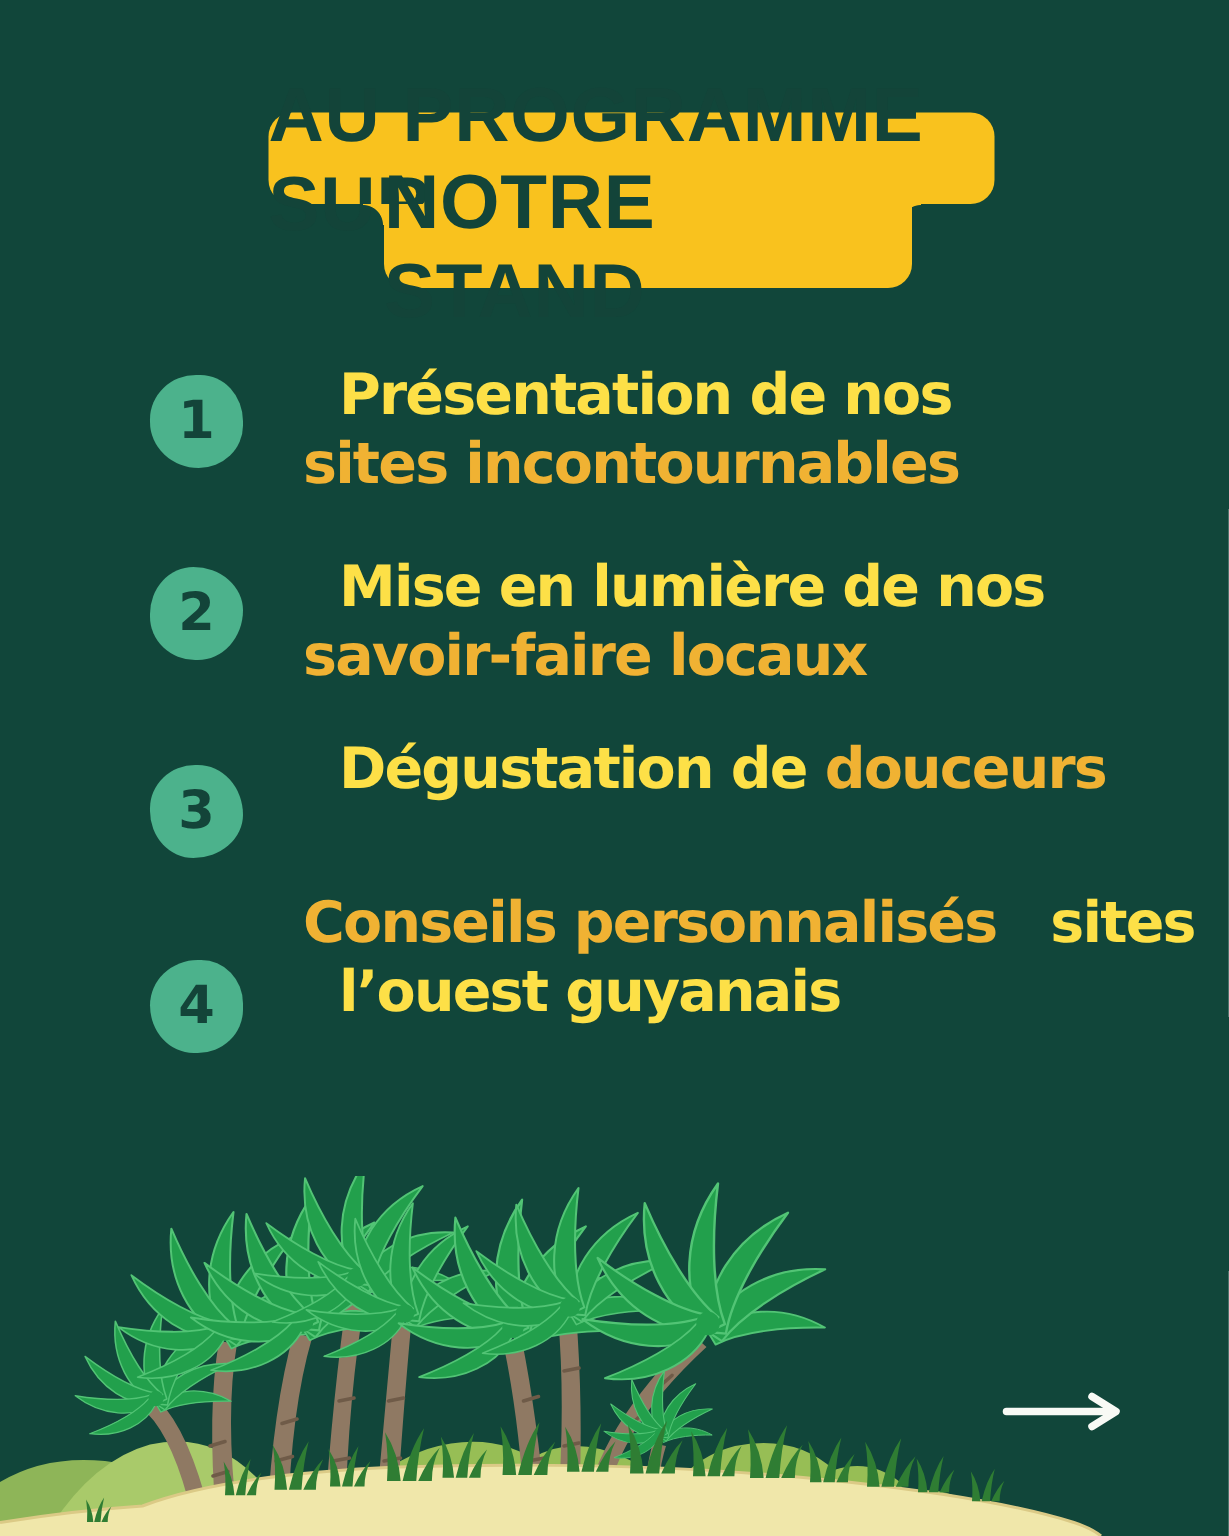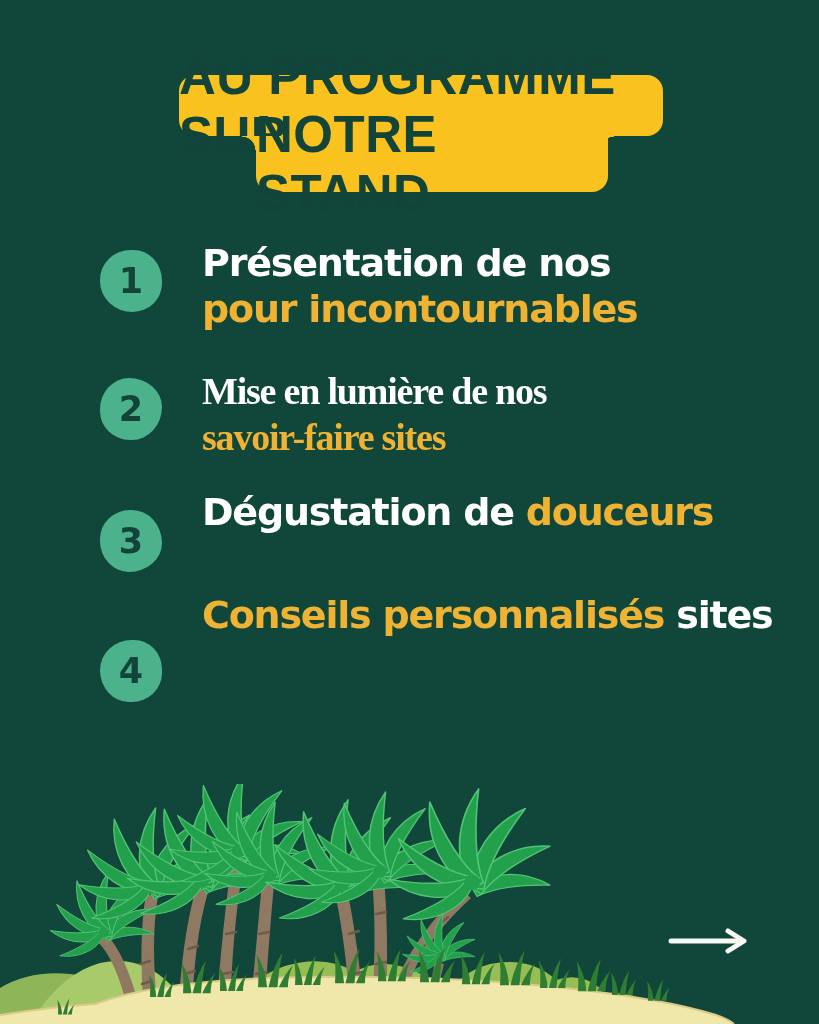--- a/index.html
+++ b/index.html
@@ -45,24 +45,24 @@
   .badge-4 { top:640px; border-radius:55% 48% 52% 50% / 52% 50% 50% 55%; }
 
   .text-block {
     position:absolute; left:202px;
     font-size:38px; font-weight:bold;
     letter-spacing:-1.2px;
     line-height:46px;
     white-space:nowrap;
   }
   .tb-1 { top:240px; }
-  .tb-2 { top:368px;font-family:Liberation Serif, serif; }
+  .tb-2 { top:368px; }
   .tb-3 { top:489px; }
   .tb-4 { top:592px; }
-  .seg-white  { color:#ffffff; }
+  .seg-white  { color:#fde047;margin-left:24px; }
   .seg-yellow { color:#F0B233; }
 
   
   .scene { position:absolute; left:0; bottom:0; width:819px; height:240px; display:block; }
   .arrow { position:absolute; left:665px; top:924px; width:90px; height:34px; cursor:pointer; }
 </style>
 </head>
 <body>
 
 <div class="page">
@@ -76,43 +76,44 @@
     <div class="banner-line banner-line2">
       <span>NOTRE STAND</span>
     </div>
   </div>
 
   <div class="badge badge-1">
     <span>1</span>
   </div>
   <div class="text-block tb-1">
     <div class="line"><span class="seg-white">Présentation de nos</span></div>
-    <div class="line"><span class="seg-yellow">pour incontournables</span></div>
+    <div class="line"><span class="seg-yellow">sites incontournables</span></div>
   </div>
 
   <div class="badge badge-2">
     <span>2</span>
   </div>
   <div class="text-block tb-2">
     <div class="line"><span class="seg-white">Mise en lumière de nos</span></div>
-    <div class="line"><span class="seg-yellow">savoir-faire sites</span></div>
+    <div class="line"><span class="seg-yellow">savoir-faire locaux</span></div>
   </div>
 
   <div class="badge badge-3">
     <span>3</span>
   </div>
   <div class="text-block tb-3">
     <div class="line"><span class="seg-white">Dégustation de</span> <span class="seg-yellow">douceurs</span></div>
   </div>
 
   <div class="badge badge-4">
     <span>4</span>
   </div>
   <div class="text-block tb-4">
     <div class="line"><span class="seg-yellow">Conseils personnalisés</span> <span class="seg-white">sites</span></div>
+    <div class="line"><span class="seg-white">l’ouest guyanais</span></div>
   </div>
 
   <svg class="scene" viewBox="0 0 819 240" aria-hidden="true">
     <defs>
       <path id="leaf" d="M0,0 C14,-20 44,-31 76,-22 C50,-16 22,-6 7,7 Z"></path>
       <g id="crown" fill="#22A04C" stroke="#52C475" stroke-width="1.3" stroke-linejoin="round">
         <use href="#leaf" transform="rotate(14) scale(0.88)"></use>
         <use href="#leaf" transform="rotate(-12)"></use>
         <use href="#leaf" transform="rotate(-40) scale(1.08)"></use>
         <use href="#leaf" transform="rotate(-70) scale(1.12)"></use>

